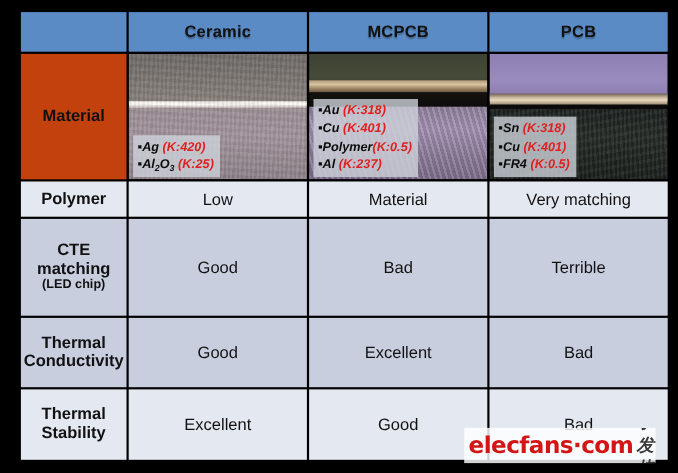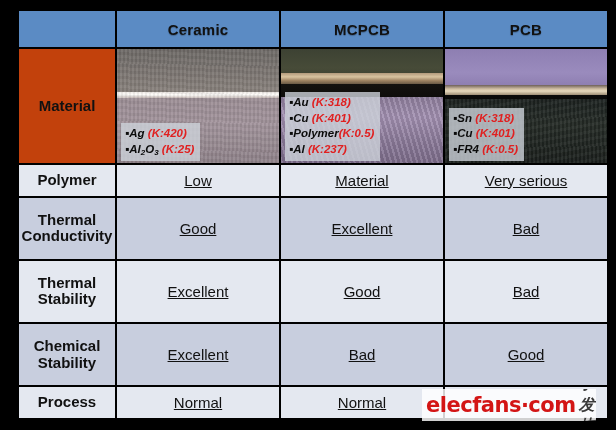--- a/index.html
+++ b/index.html
@@ -56,21 +56,21 @@
   }
   .lbl .sub{
     display:block;
     font-size:11.5px;
     font-weight:bold;
   }
   .row-a .lbl, .row-a .val{background:#e4e8f0;}
   .row-b .lbl, .row-b .val{background:#c8cede;}
   .row-mat .lbl{background:#c2410c;}
 
-  .val{font-size:15.5px;color:#111;text-decoration:underline;}
+  .val{font-size:15.5px;color:#111;}
 
   
   .mat-cell{position:relative;overflow:hidden;padding:0;height:114px;font-style:italic;}
   .mat-img{position:absolute;inset:0;overflow:hidden;}
 
   
   .img-ceramic .lay-top{
     position:absolute;left:0;right:0;top:0;height:40%;
     background:linear-gradient(180deg,#6e6a67 0%,#7b7571 45%,#8a837e 100%);
   }
@@ -247,23 +247,32 @@
               <span class="li"><span class="bul">▪</span><span>Cu</span> <span class="k">(K:401)</span></span>
               <span class="li"><span class="bul">▪</span><span>FR4</span> <span class="k">(K:0.5)</span></span>
             </div>
           </td>
         </tr>
 
         <tr class="row-a">
           <td class="lbl">Polymer</td>
           <td class="val">Low</td>
           <td class="val">Material</td>
-          <td class="val">Very serious</td>
-        </tr>
-
+          <td class="val">Very matching</td>
+        </tr>
+
+        <tr class="row-b">
+          <td class="lbl">
+            <span>CTE matching</span>
+            <span class="sub">(LED chip)</span>
+          </td>
+          <td class="val">Good</td>
+          <td class="val">Bad</td>
+          <td class="val">Terrible</td>
+        </tr>
 
 
         <tr class="row-b">
           <td class="lbl">
             <span>Thermal</span><br>
             <span>Conductivity</span>
           </td>
           <td class="val">Good</td>
           <td class="val">Excellent</td>
           <td class="val">Bad</td>
@@ -272,36 +281,21 @@
         <tr class="row-a">
           <td class="lbl">
             <span>Thermal</span><br>
             <span>Stability</span>
           </td>
           <td class="val">Excellent</td>
           <td class="val">Good</td>
           <td class="val">Bad</td>
         </tr>
 
-        <tr class="row-b">
-          <td class="lbl">
-            <span>Chemical</span><br>
-            <span>Stability</span>
-          </td>
-          <td class="val">Excellent</td>
-          <td class="val">Bad</td>
-          <td class="val">Good</td>
-        </tr>
-
-        <tr class="row-a">
-          <td class="lbl">Process</td>
-          <td class="val">Normal</td>
-          <td class="val">Normal</td>
-          <td class="val"></td>
-        </tr>
+
 
       </tbody>
     </table>
   </div>
 
   <div class="watermark">
     <span class="wm-en">elecfans·com</span>
     <span class="wm-cn">电子发烧友</span>
   </div>
 </div>

